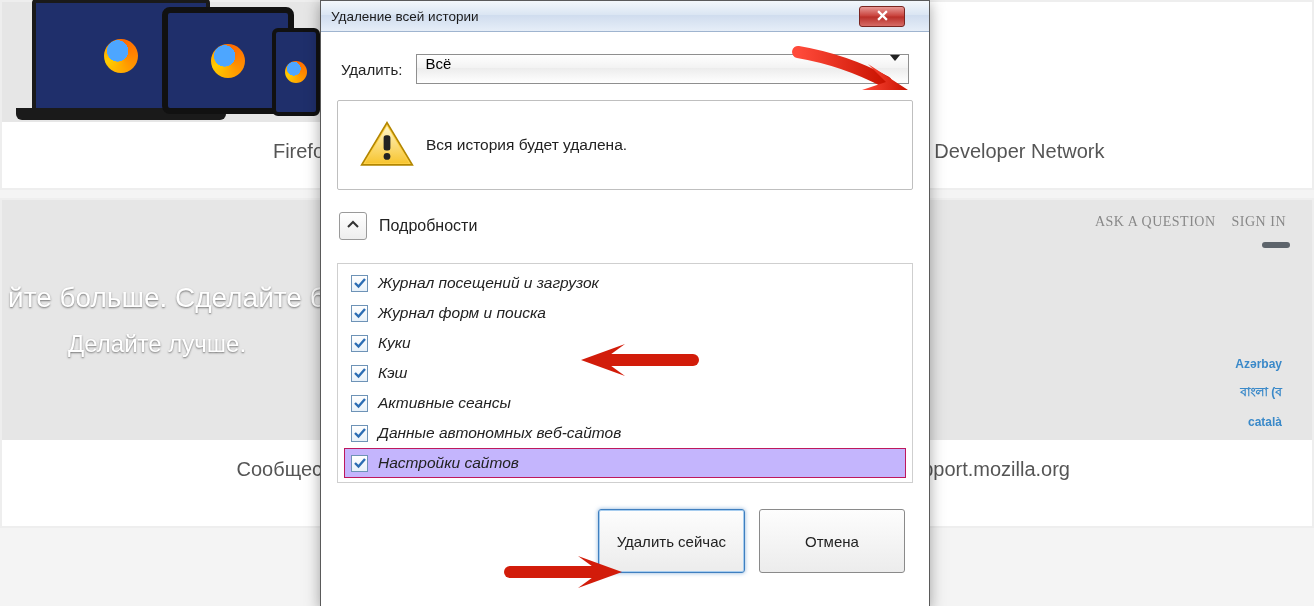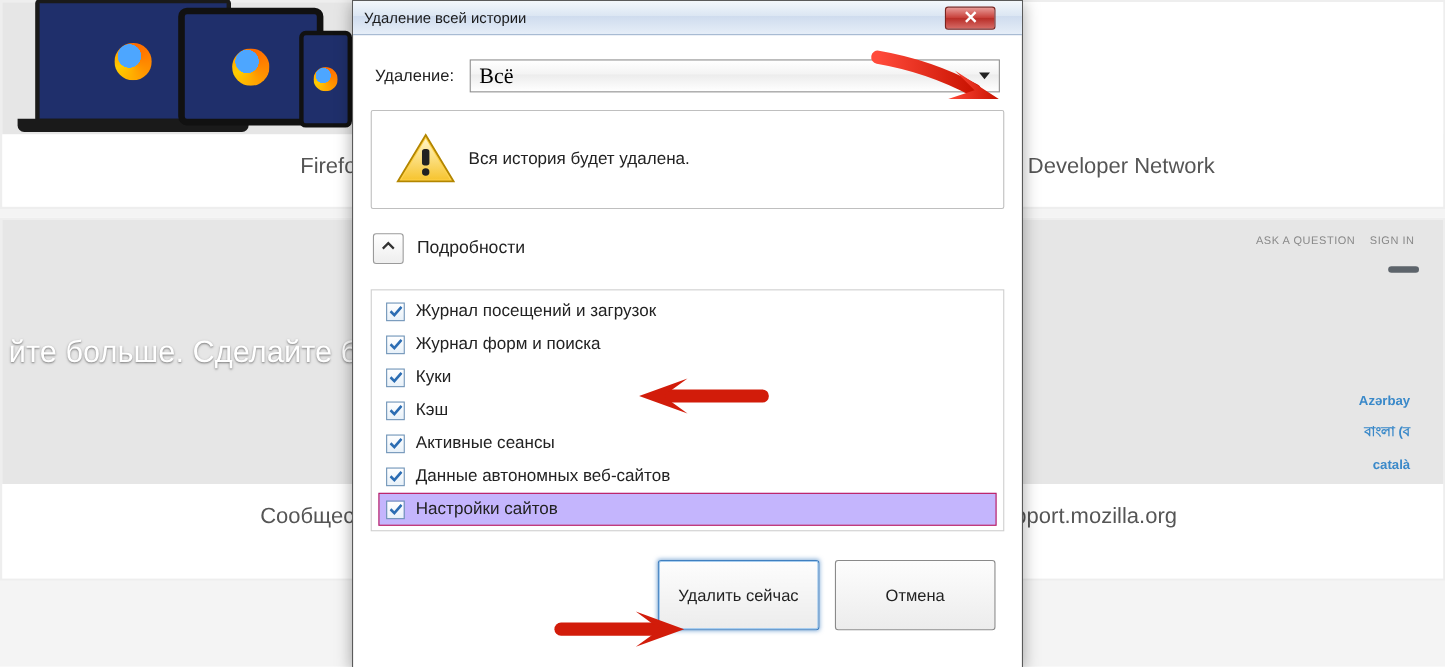--- a/index.html
+++ b/index.html
@@ -79,21 +79,21 @@
     color:#fff; display:flex; flex-direction:column; align-items:flex-start; justify-content:center;
     padding-left:6px; box-sizing:border-box;
   }
   .hero-community .l1{ font-size:28px; font-weight:300; text-shadow:0 1px 2px rgba(0,0,0,.5);}
   .hero-community .l2{ font-size:24px; font-weight:300; margin-top:16px; margin-left:60px; text-shadow:0 1px 2px rgba(0,0,0,.5);}
 
   .hero-support{
     background:#f5f4f0; padding:22px 26px; box-sizing:border-box; color:#555;
   }
   .hero-support .top{
-    position:absolute; right:26px; top:14px; font-size:10px; color:#888; letter-spacing:.5px;
+    position:absolute; right:26px; top:14px; font-size:14px; color:#888; letter-spacing:.5px;font-family:Liberation Serif, serif;
   }
   .hero-support .title{ font-size:30px; font-weight:300; color:#444; margin-top:12px;}
   .hero-support .title b{ font-weight:400; color:#333;}
   .hero-support .sub{ font-size:10px; color:#888; margin-top:14px;}
   .hero-support .lang{ font-size:17px; color:#666; margin-top:18px;}
   .hero-support table{ margin-top:20px; font-size:12px; color:#3a89c9; width:100%; border-collapse:collapse;}
   .hero-support td{ padding:6px 4px;font-weight:bold;}
   .hero-support td.r{ text-align:right;}
   .hero-support .pill{ background:#5d646b; color:#fff; border-radius:10px; padding:3px 14px; font-size:10px; position:absolute; right:22px; top:42px;}
 
@@ -124,22 +124,22 @@
   .body{
     padding:14px 16px 12px;
   }
   .row-select{
     display:flex; align-items:center; gap:14px; padding:8px 4px 16px;
   }
   .row-select label{ font-size:15px; color:#222; }
   .combo{
     flex:1; height:28px; border:1px solid #8f8f8f;
     background:linear-gradient(#fff,#f3f3f3 45%,#ececec 46%,#fff);
-    display:flex; align-items:center; padding:0 8px;
-    font-size:20px; cursor:pointer; position:relative;font-family:Liberation Serif, serif;
+    display:flex; padding:0 8px;
+    font-size:15px; cursor:pointer; position:relative;
   }
   .combo .arrow{
     margin-left:auto; width:0; height:0;
     border-left:5px solid transparent; border-right:5px solid transparent;
     border-top:6px solid #222;
   }
 
   .warn-box{
     border:1px solid #bfbfbf; border-radius:2px;
     padding:20px 22px; display:flex; gap:12px; align-items:center;
@@ -158,20 +158,21 @@
   .expander svg{ width:12px; height:12px; }
   .details-head span{ font-size:16px; color:#222; }
 
   .check-list{
     border:1px solid #cfcfcf; padding:4px 6px;
   }
   .check-item{
     display:flex; align-items:center; gap:10px;
     padding:5px 6px; font-size:15.5px; color:#222; cursor:pointer;
     border:1px solid transparent;
+    font-style:italic;
   }
   .check-item.hl{
     background:#c4b5fd; border:1px solid #be185d;
   }
   .cb{
     width:15px; height:15px; border:1px solid #6e93b7;
     background:linear-gradient(#fff,#e8f1f9);
     display:flex; align-items:center; justify-content:center; flex:0 0 auto;
   }
   .cb svg{ width:12px; height:12px; display:block;}
@@ -223,20 +224,21 @@
         </div>
       </div>
       <div class="caption">Mozilla Developer Network</div>
     </div>
   </div>
 
   <div class="bg-row2" style="height:330px; margin-top:8px;">
     <div class="tile">
       <div class="hero hero-community">
         <div class="l1">йте больше. Сделайте больш</div>
+        <div class="l2">Делайте лучше.</div>
       </div>
       <div class="caption">Сообщество Mozilla</div>
     </div>
     <div class="tile">
       <div class="hero hero-support">
         <div class="top">
           <span>ASK A QUESTION</span>&nbsp;&nbsp;&nbsp;
           <span>SIGN IN</span>
         </div>
         <div class="pill"></div>
@@ -272,21 +274,21 @@
       <span>
         <svg viewBox="0 0 10 10">
             <path d="M1 1 L9 9 M9 1 L1 9" stroke="#fff" stroke-width="2"></path>
           </svg>
       </span>
     </div>
   </div>
 
   <div class="body">
     <div class="row-select">
-      <label>Удаление:</label>
+      <label>Удалить:</label>
       <div class="combo">
         <span>Всё</span>
         <span class="arrow"></span>
       </div>
     </div>
 
     <div class="warn-box">
       <div class="warn-icon">
         <svg viewBox="0 0 64 56">
           <path d="M32 2 L62 52 L2 52 Z" fill="#ffd24a" stroke="#b38600" stroke-width="2"></path>

